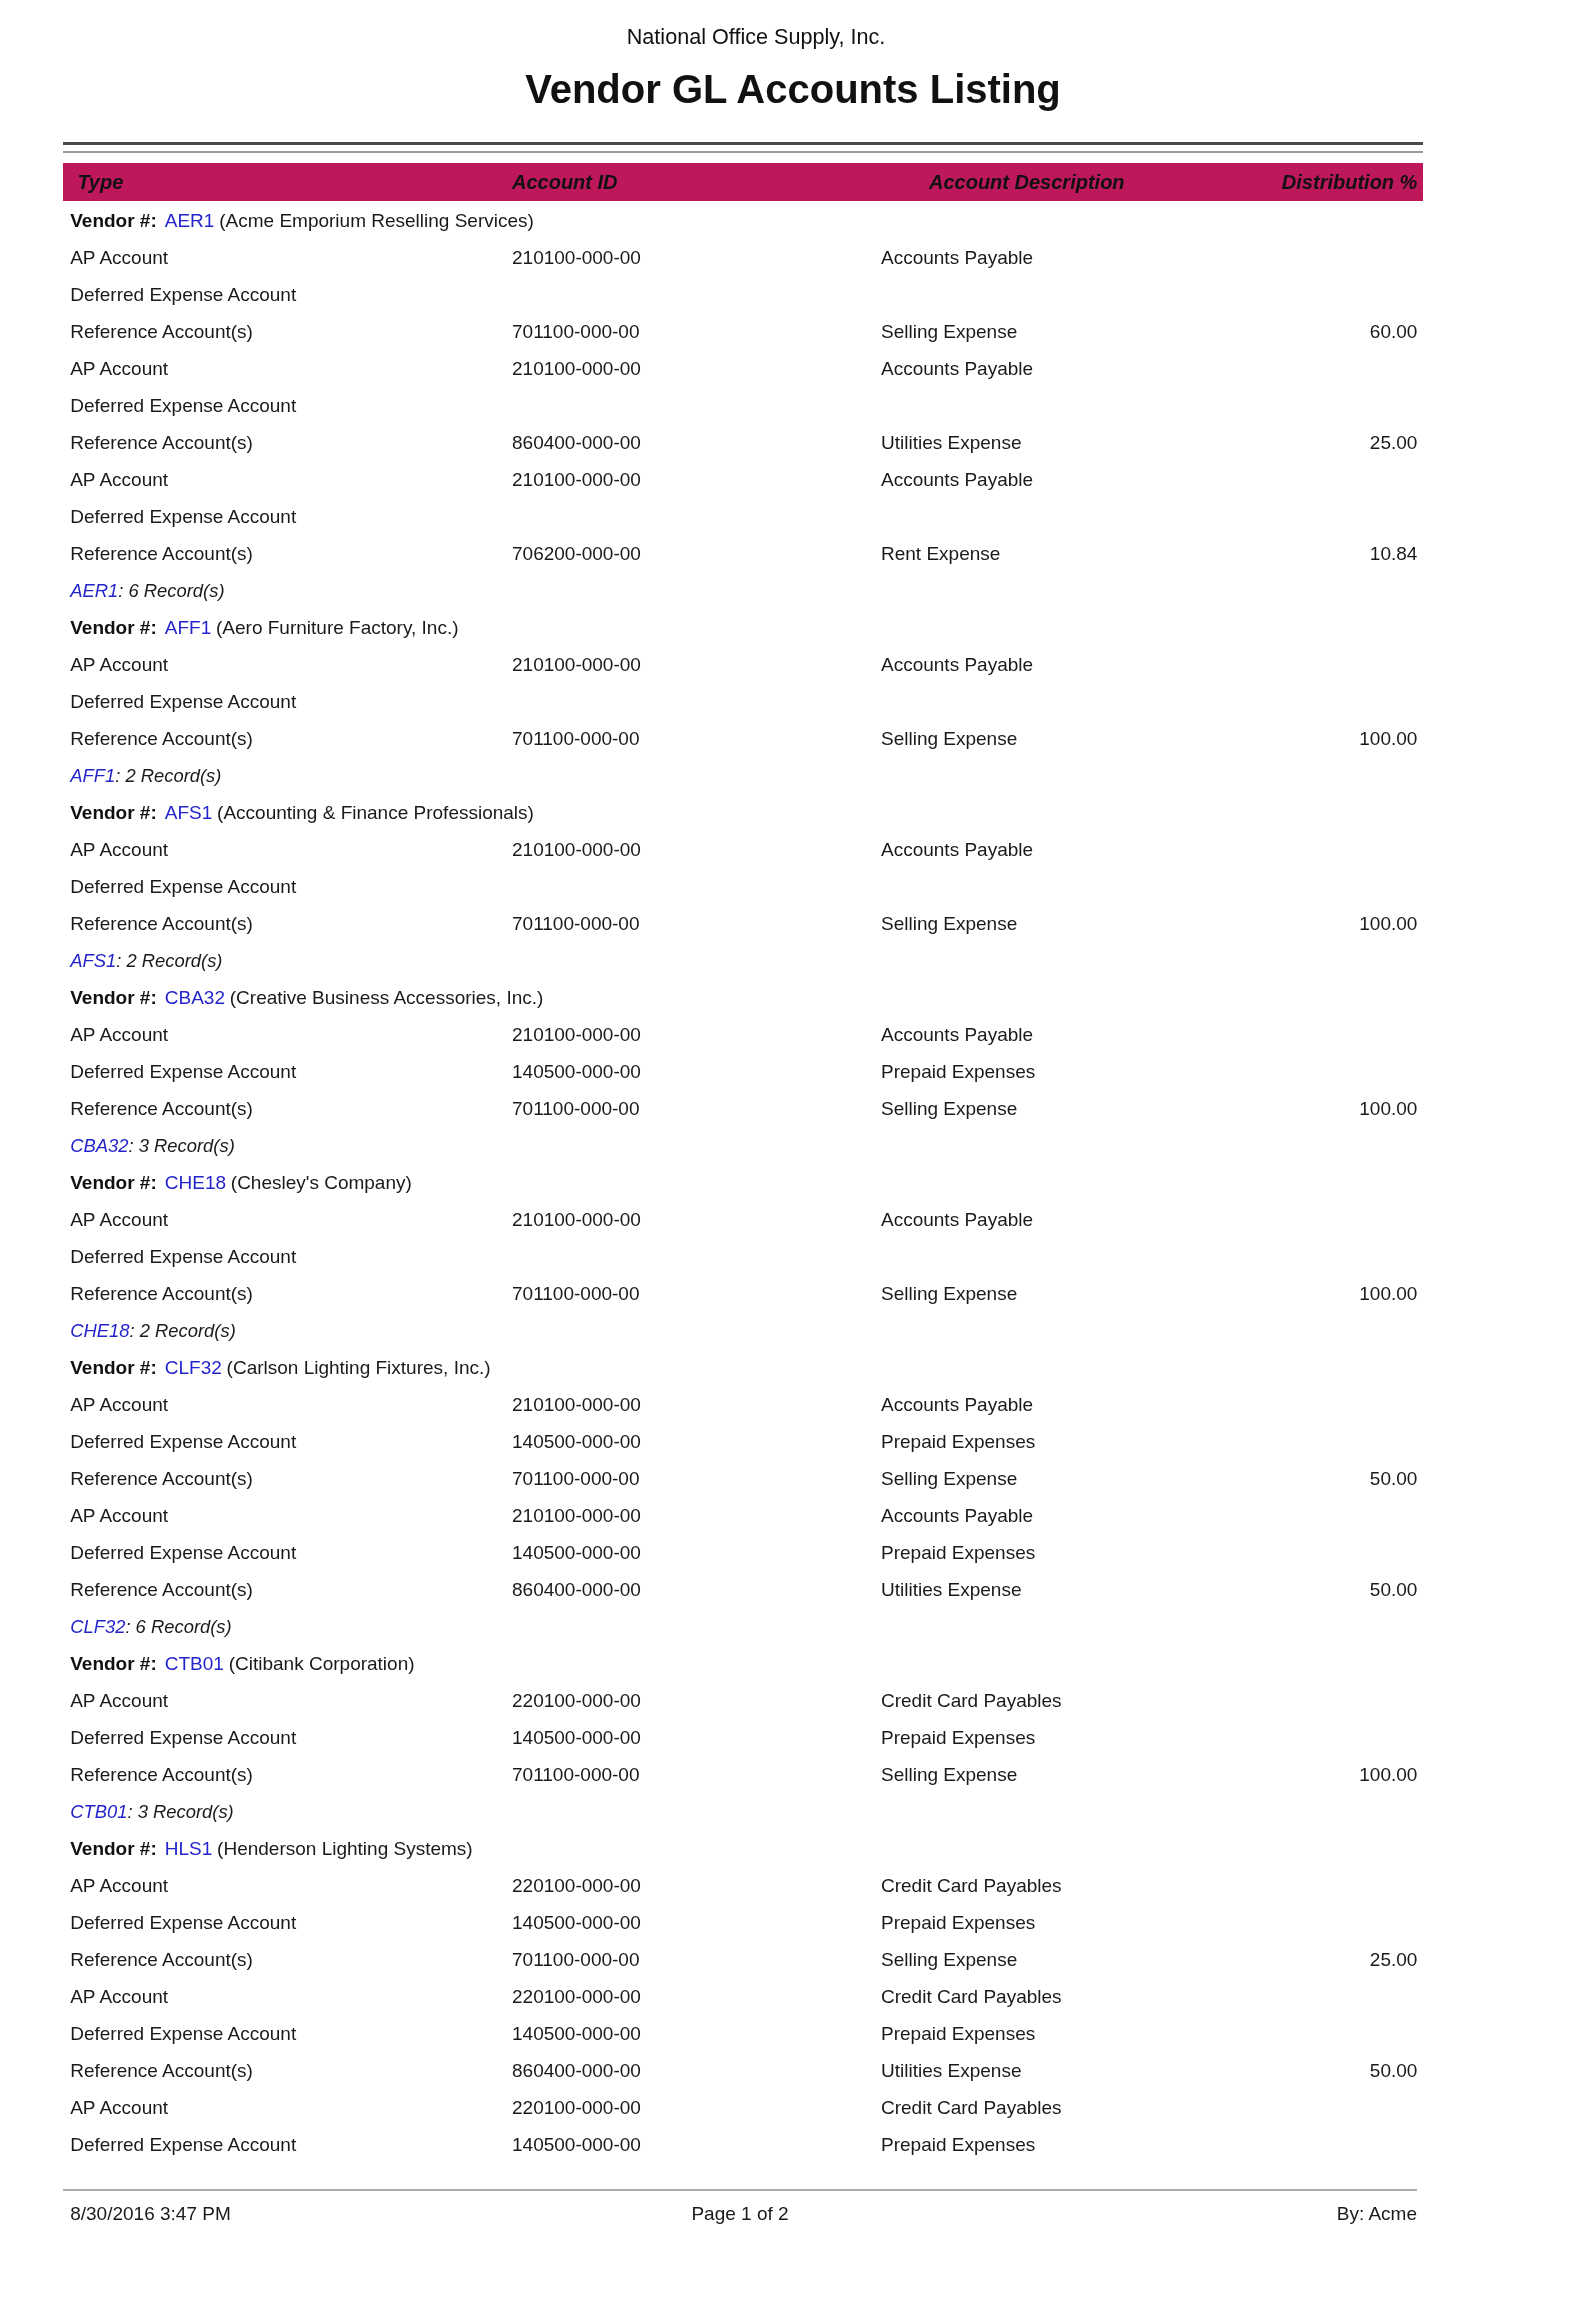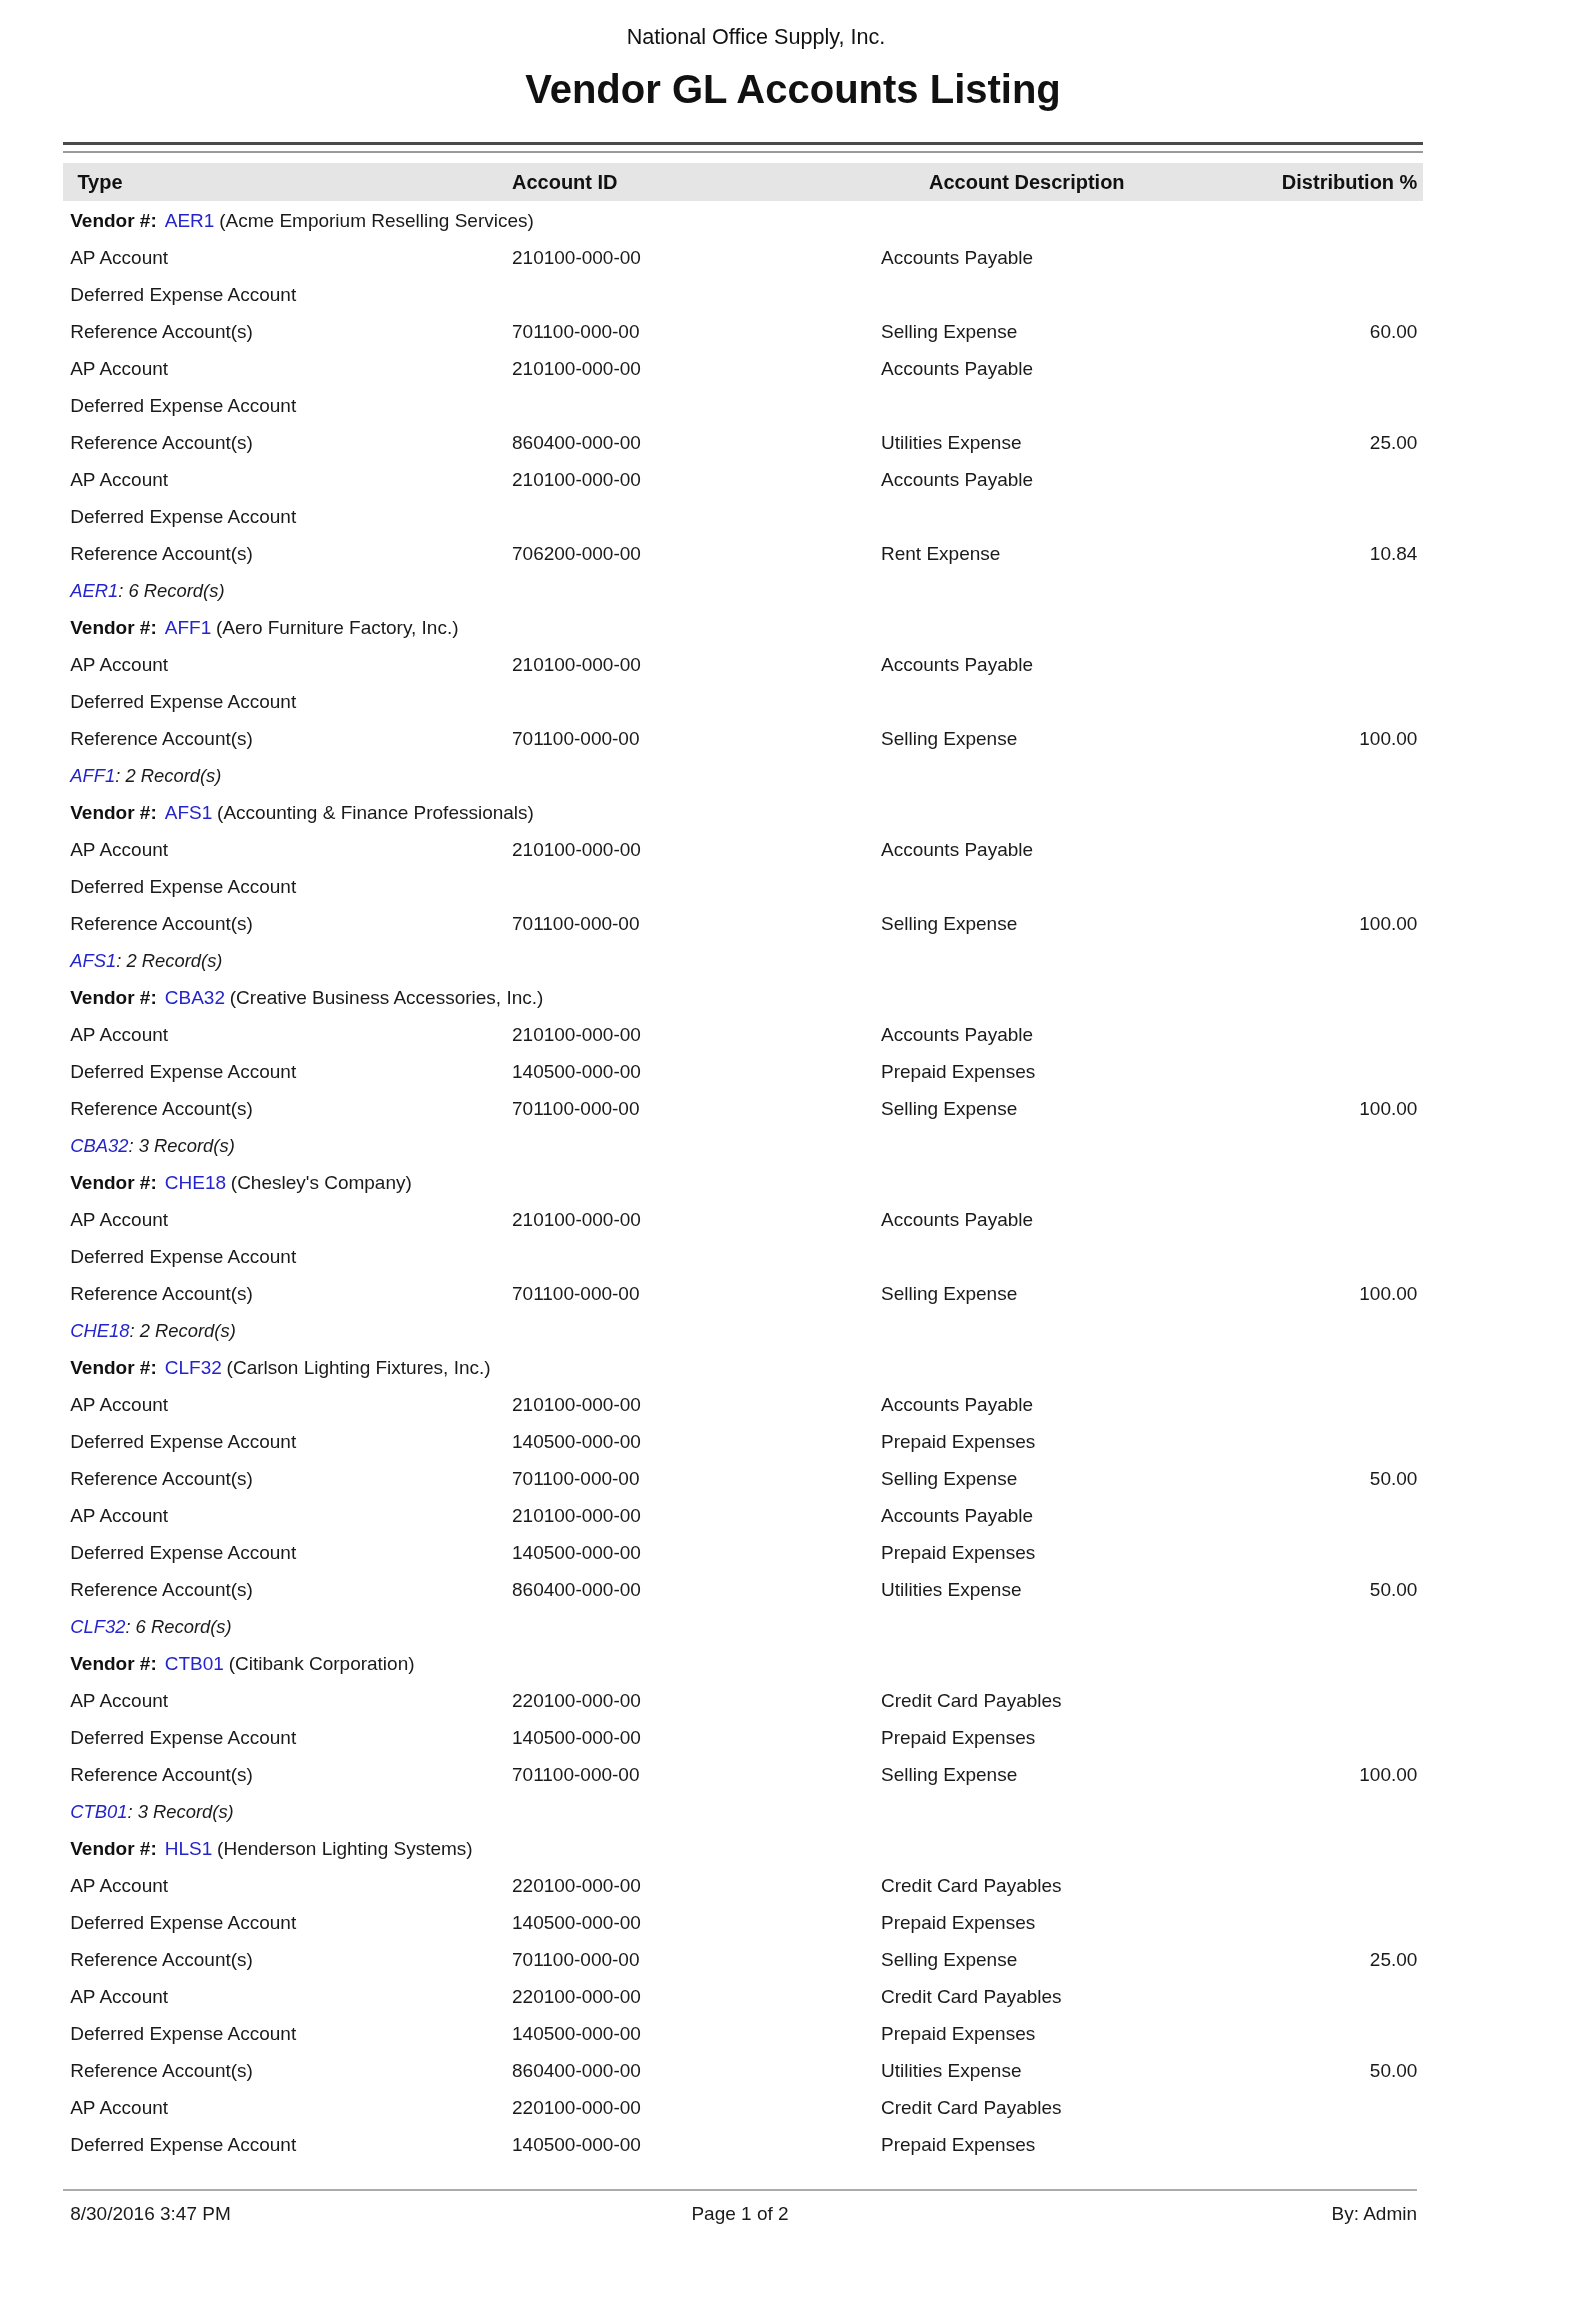--- a/index.html
+++ b/index.html
@@ -17,21 +17,22 @@
     text-align:center; font-size:21.6px; font-weight:normal; color:#111;
   }
   .title{
     position:absolute; top:67px; left:0; width:100%;
     text-align:center; font-size:40px; font-weight:bold; color:#111;margin-left:37px;
   }
   .rule-thick{position:absolute; top:142px; left:63px; right:89px; height:3.2px; background:#4a4a4a;}
   .rule-thin{position:absolute; top:151px; left:63px; right:89px; height:1.6px; background:#9a9a9a;}
   .band{
     position:absolute; top:163px; left:63px; right:89px; height:38px;
-    background:#e5e5e5;
+    background:#be185d;
+    font-style:italic;
   }
   .band .col{position:absolute; top:0; line-height:38px; font-size:20px; font-weight:bold; color:#111; white-space:nowrap;}
   .col-type{left:14.4px;}
   .col-id{left:449px;}
   .col-desc{left:818px;margin-left:48px;}
   .col-dist{right:5.6px; text-align:right;}
   .rows{position:absolute; top:202px; left:63px; right:89px;}
   .row{position:relative; height:37px; font-size:19px; white-space:nowrap;}
   .row span{line-height:37px;}
   .detail span{position:absolute; top:0;}
@@ -313,17 +314,17 @@
         <span class="c-id">140500-000-00</span>
         <span class="c-desc">Prepaid Expenses</span>
         <span class="c-dist"></span>
       </div>
     </div>
 
   <div class="footer-rule"></div>
   <div class="footer">
     <span class="footer-datetime">8/30/2016 3:47 PM</span>
     <span class="footer-page">Page 1 of 2</span>
-    <span class="footer-by">By: Admin</span>
+    <span class="footer-by">By: Acme</span>
   </div>
 
 </div>
 
 
 </body></html>

